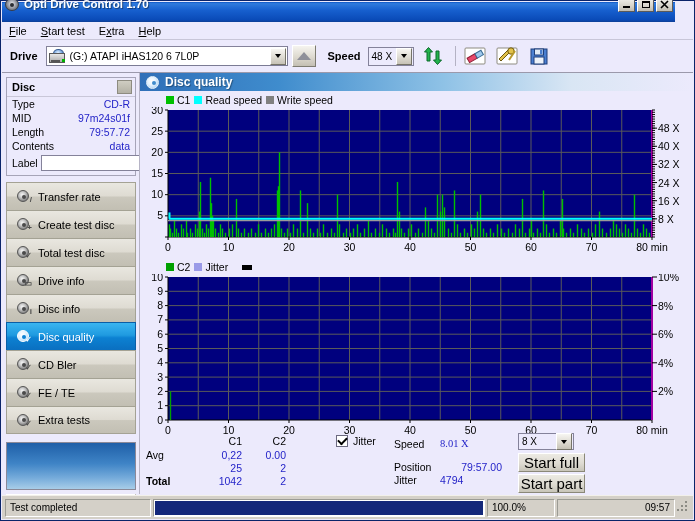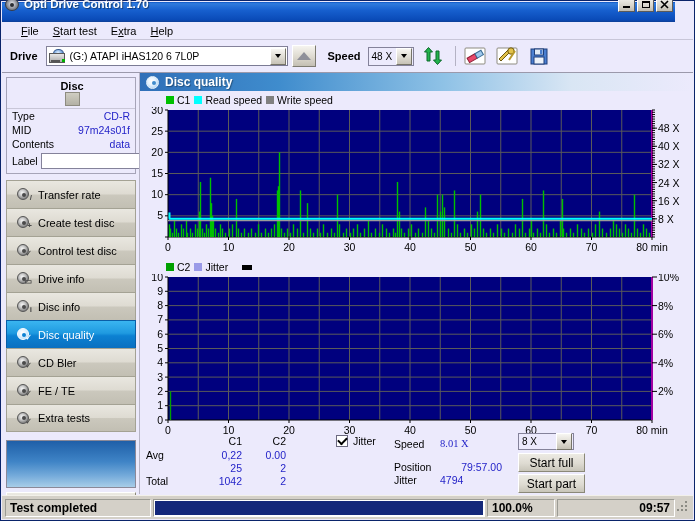--- a/index.html
+++ b/index.html
@@ -54,21 +54,21 @@
     font-size: 10px; color: #000; line-height: 1;
     font-family: "Liberation Sans", sans-serif;
   }
   .tb-btn .gl-min { width:7px; height:2px; background:#000; margin-top:5px; }
   .tb-btn .gl-max { width:8px; height:7px; border:1px solid #000; border-top-width:2px; }
 
   
   #menubar {
     position: absolute; left: 1px; top: 21px; right: 1px; height: 18px;
     background: #eceafc;
-    display: flex; align-items: center; padding-left: 12px;
+    display: flex; align-items: center; padding-left: 0;
     border-bottom: 1px solid #c8c6d8;
   }
   .menu-item {
     padding: 2px 7px; font-size: 11px; color: #000; cursor: default;
   }
   .menu-item u { text-decoration: underline; }
 
   
   #toolbar {
     position: absolute; left: 1px; top: 39px; right: 1px; height: 33px;
@@ -141,21 +141,21 @@
     background: #eceafc;
   }
   #disc-panel {
     margin: 4px 3px 0 4px;
     border: 1px solid #a6a4b8;
     background: #eceafc;
     padding: 0;
   }
   #disc-header {
     display: flex; align-items: center; justify-content: space-between;
-    padding: 2px 3px 2px 5px; border-bottom: 1px solid #c9c7d8; flex-direction: column;
+    padding: 2px 3px 2px 5px; border-bottom: 1px solid #c9c7d8;
   }
   #disc-header .t { font-weight: bold; font-size: 11px; }
   #disc-header .sq {
     width: 15px; height: 14px;
     background: linear-gradient(to bottom,#cfcdc2,#b3b1a5);
     border: 1px solid #8d8b80;
   }
   .info-row {
     display: flex; justify-content: space-between; align-items: center;
     padding: 0 5px; height: 14px; font-size: 10.5px;
@@ -288,35 +288,35 @@
     position:absolute; left:378px; top:1px; width:56px; height:17px;
     background:#eceafc; border:1px solid #84829a;
     display:flex; align-items:center; padding-left:3px; font-size:10px;
   }
   #speed-dd .val { flex:1 1 auto; }
   .act-btn {
     position: absolute; left:378px; width: 67px; height: 19px;
     background: linear-gradient(to bottom,#eceae3,#dedbd2 55%,#c8c5b9);
     border:1px solid #8a8878; border-top-color:#fff; border-left-color:#fff;
     display:flex; align-items:center; justify-content:center;
-    font-size: 12px; color: #000;
+    font-size: 15px; color: #000;
   }
 
   
   #statusbar {
     position: absolute; left: 1px; right: 1px; bottom: 1px; height: 24px;
     background: #d4d0c8; border-top: 1px solid #f2f0ea;
     display: flex; align-items: center; padding: 2px 3px;
     gap: 2px;
   }
   .sb-cell {
     height: 18px; border: 1px solid #9b9b94;
     border-right-color:#fff; border-bottom-color:#fff;
     background: #d4d0c8; display:flex; align-items:center;
-    padding: 0 4px; font-size: 12px; color:#000;font-weight:bold;
+    padding: 0 4px; font-size: 10px; color:#000;
   }
   #sb-msg { width: 146px; }
   #sb-progress { flex: 1 1 auto; position: relative; background:#fff; padding:1px; }
   #sb-progress .bar { height: 100%; background: #14287a; }
   #sb-pct { width: 68px; }
   #sb-time { width: 118px; justify-content: flex-end; }
   #sb-grip {
     width: 13px; height: 13px; margin-left:auto; position:relative; flex:0 0 auto;
   }
   #sb-grip i {
@@ -421,20 +421,24 @@
       </div>
       <div class="info-row">
         <span class="k">Type</span>
         <span class="v">CD-R</span>
       </div>
       <div class="info-row">
         <span class="k">MID</span>
         <span class="v">97m24s01f</span>
       </div>
       <div class="info-row">
+        <span class="k">Length</span>
+        <span class="v">79:57.72</span>
+      </div>
+      <div class="info-row">
         <span class="k">Contents</span>
         <span class="v">data</span>
       </div>
       <div id="label-row">
         <span class="k">Label</span>
         <input id="label-input" type="text" value="" style="">
         <div id="label-cd-btn">
           <span class="cd"><span class="h"></span></span>
         </div>
       </div>
@@ -456,21 +460,21 @@
             <span class="mark">+</span>
           </span>
         <span>Create test disc</span>
       </div>
       <div class="nav-item">
         <span class="nav-ic">
             <span class="ring"></span>
             <span class="hole"></span>
             <span class="mark">✓</span>
           </span>
-        <span>Control test disc</span>
+        <span>Total test disc</span>
       </div>
       <div class="nav-item">
         <span class="nav-ic">
             <span class="ring"></span>
             <span class="hole"></span>
             <span class="mark">▭</span>
           </span>
         <span>Drive info</span>
       </div>
       <div class="nav-item">
@@ -940,21 +944,21 @@
       <div class="st-hdr" style="left:120px;top:3px;width:26px;text-align:right;">C2</div>
 
       <div class="st-k" style="left:6px;top:17px;">Avg</div>
       <div class="st-v" style="left:62px;top:17px;width:40px;">0,22</div>
       <div class="st-v" style="left:106px;top:17px;width:40px;">0.00</div>
 
       <div class="st-k" style="left:6px;top:30px;margin-top:44px;">Max</div>
       <div class="st-v" style="left:62px;top:30px;width:40px;">25</div>
       <div class="st-v" style="left:106px;top:30px;width:40px;">2</div>
 
-      <div class="st-k" style="left:6px;top:43px;">Total</div>
+      <div class="st-k" style="left:6px;top:43px;font-weight:bold;">Total</div>
       <div class="st-v" style="left:62px;top:43px;width:40px;">1042</div>
       <div class="st-v" style="left:106px;top:43px;width:40px;">2</div>
 
       <div id="jitter-check">
         <span class="box">
             <span class="tick"></span>
           </span>
         <span>Jitter</span>
       </div>
 

